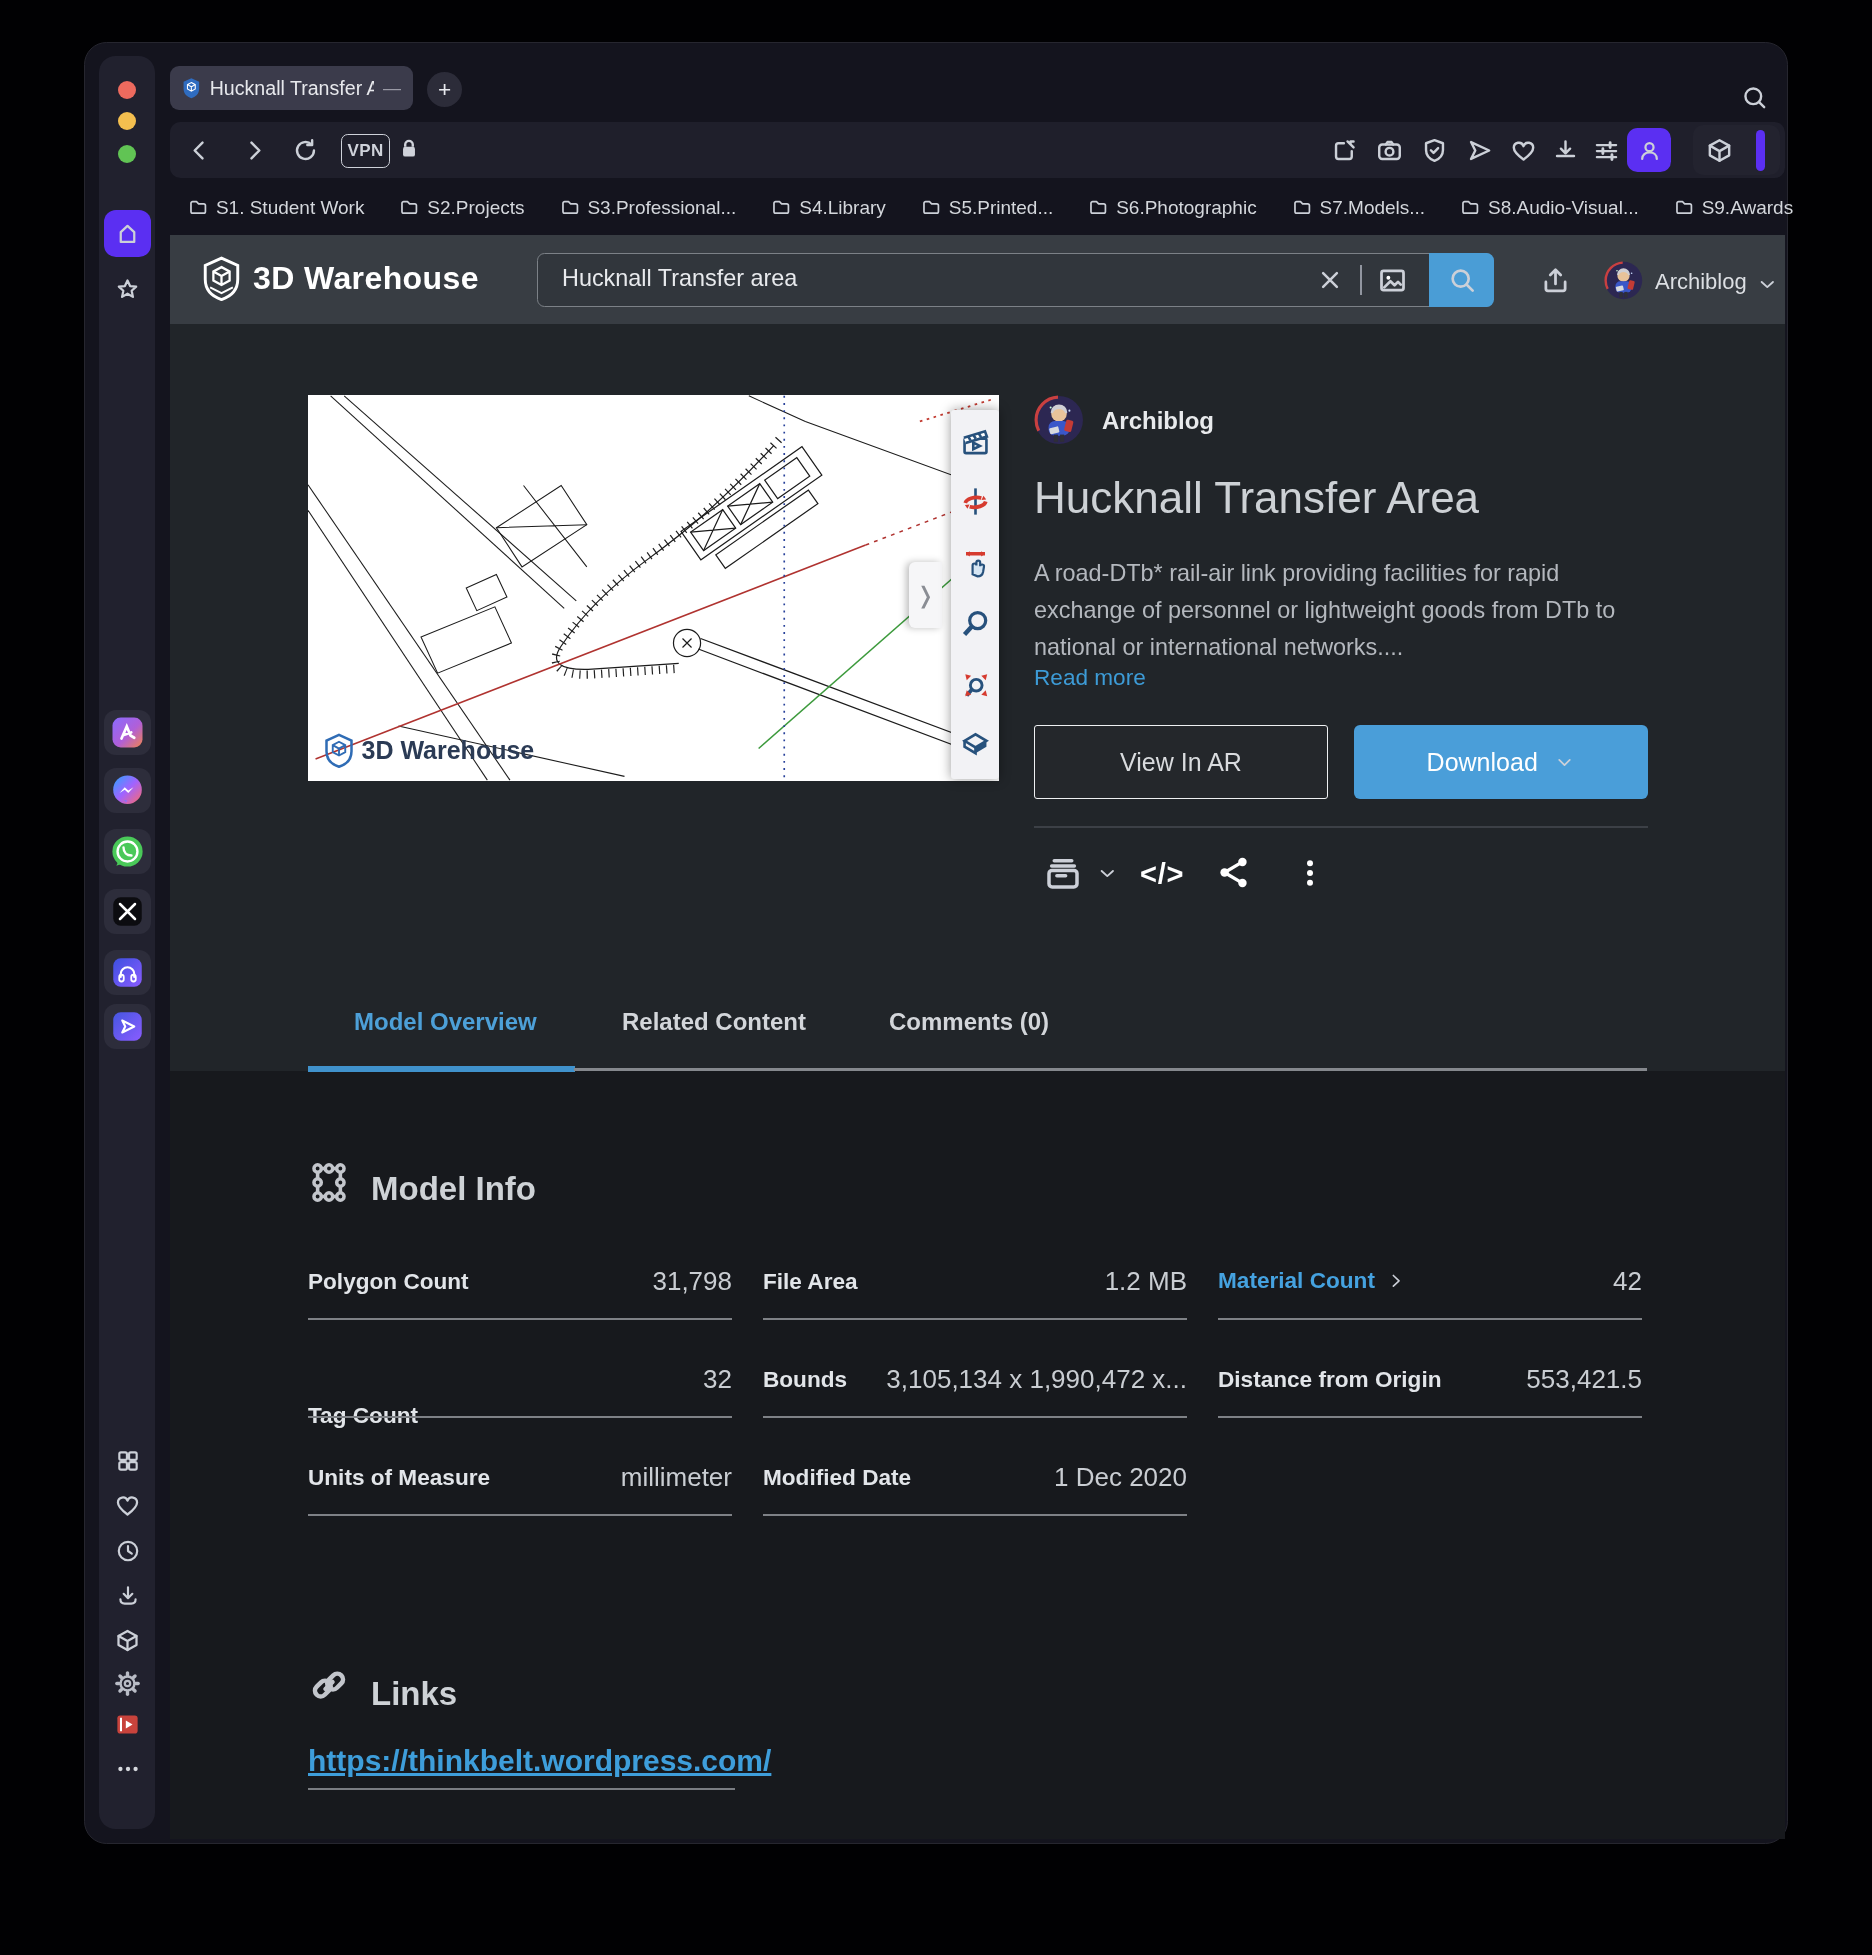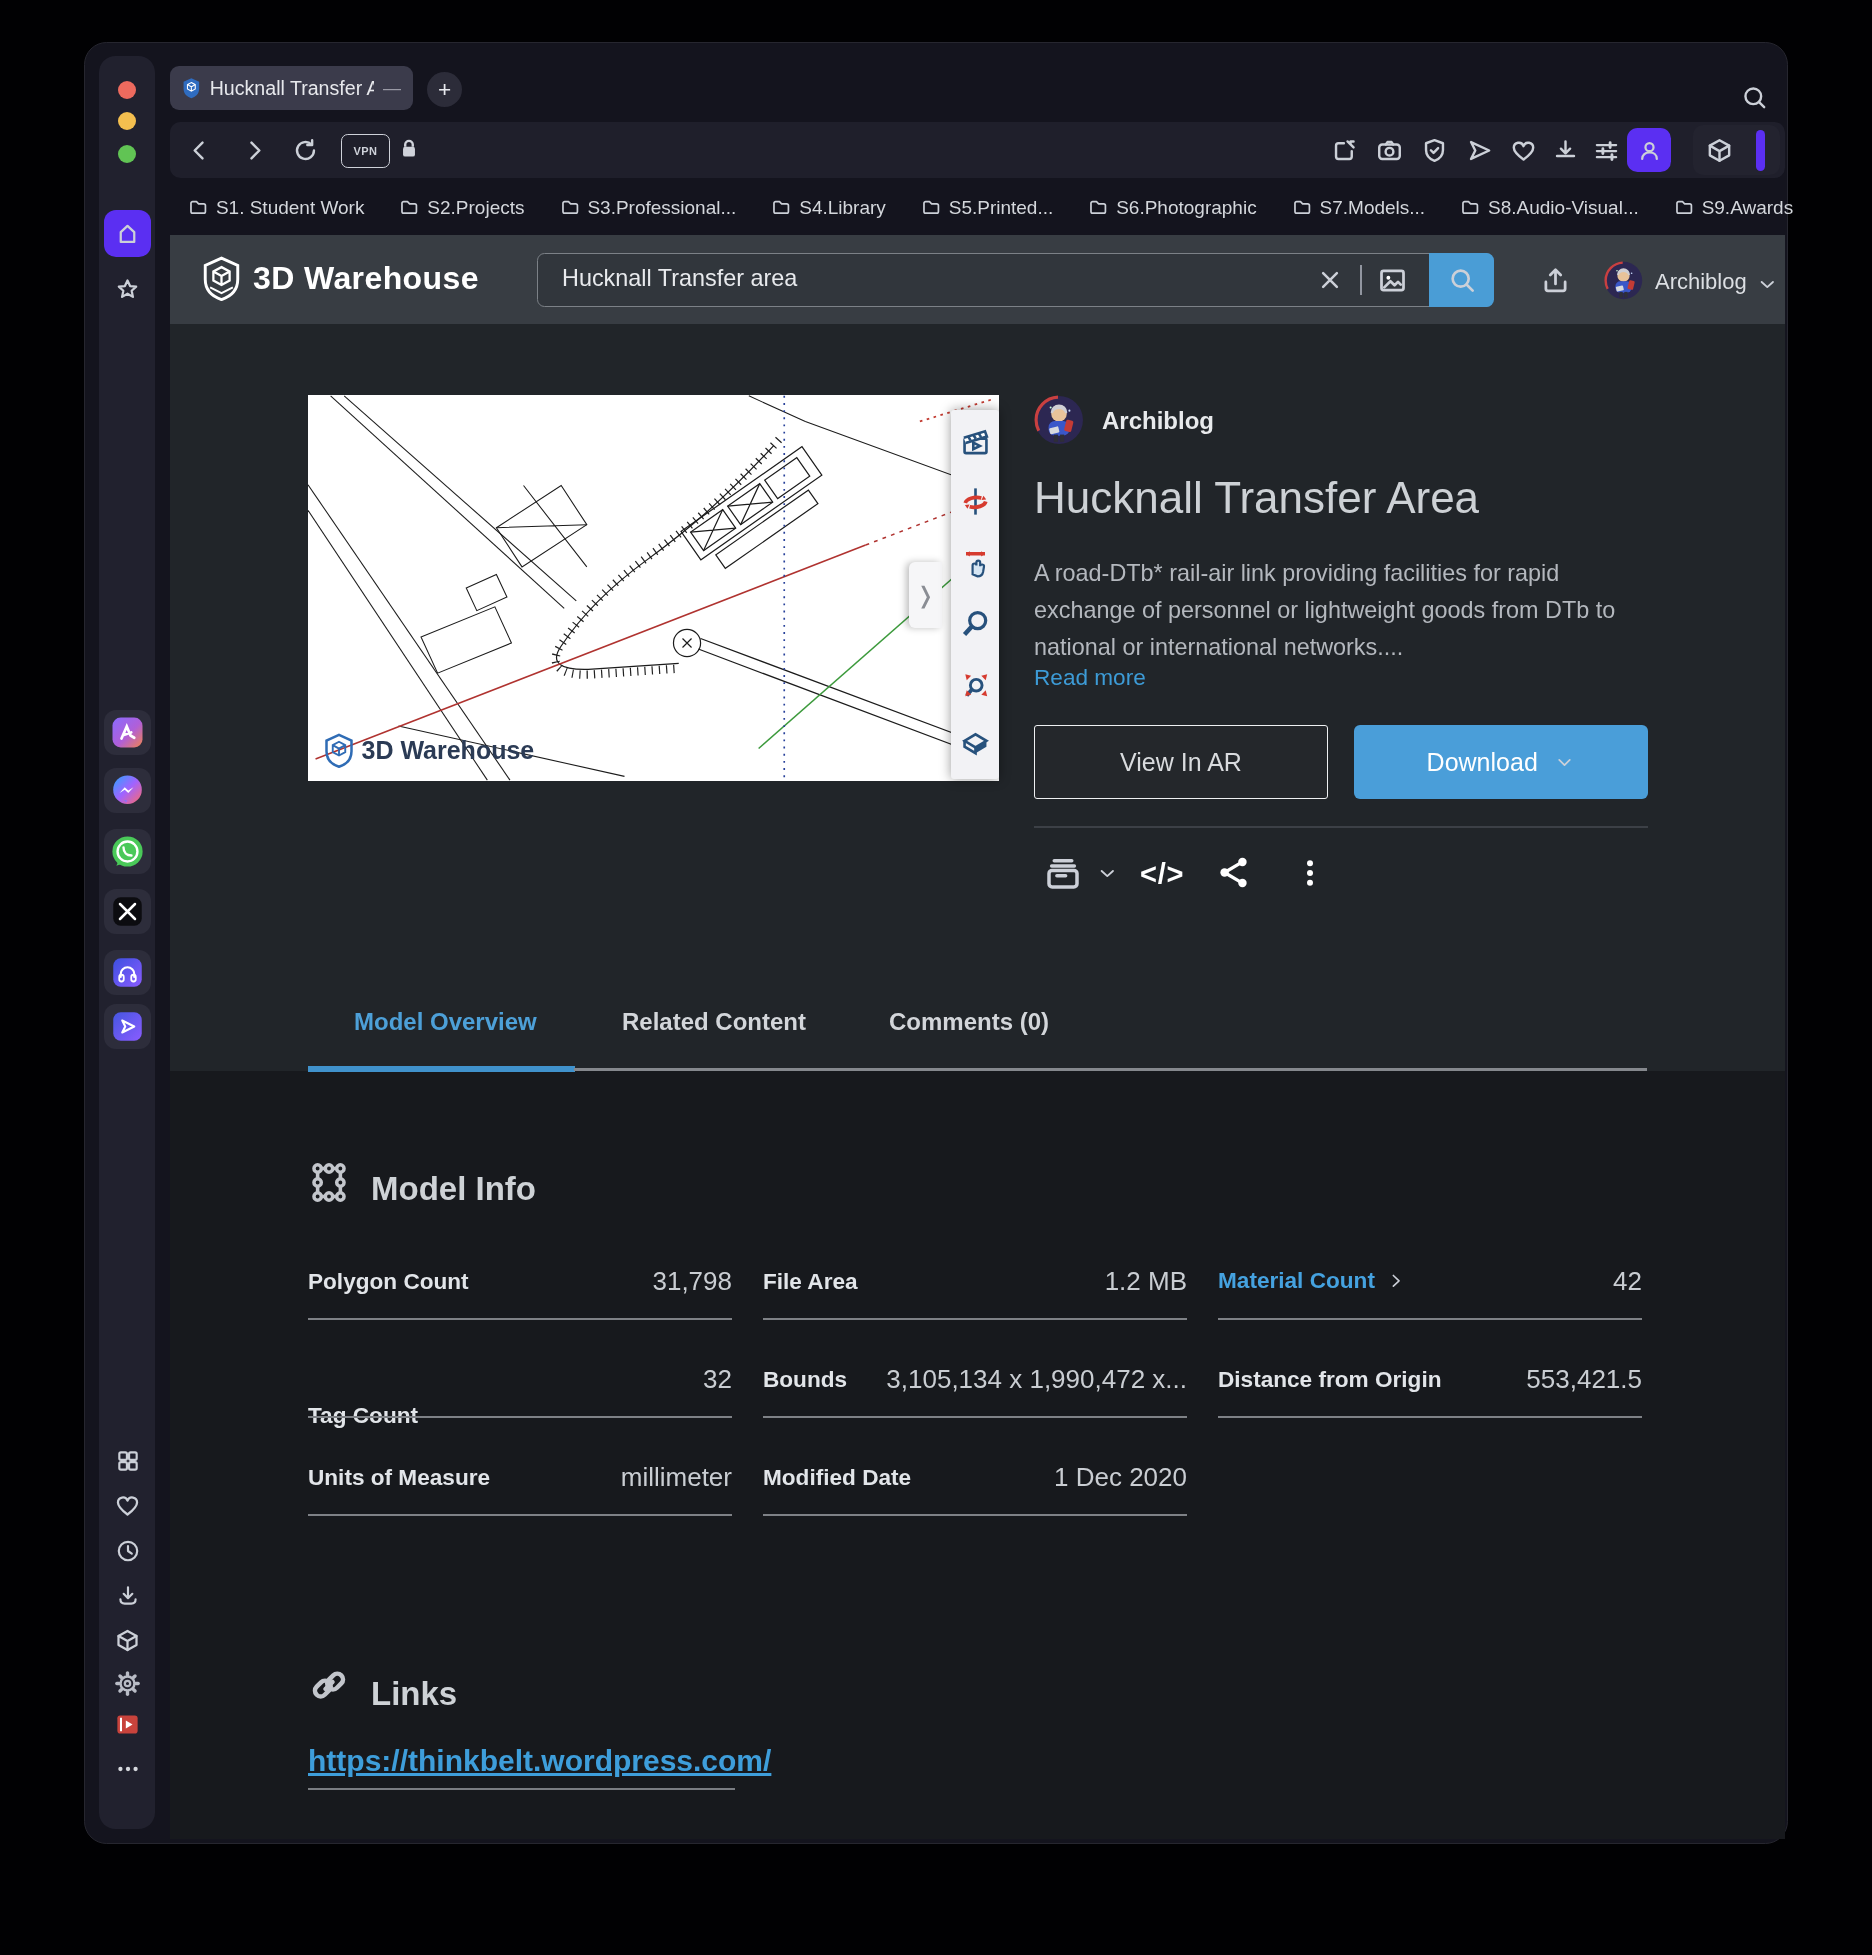--- a/index.html
+++ b/index.html
@@ -8,21 +8,21 @@
   .a{position:absolute;}
   .window{left:84px;top:42px;width:1702px;height:1800px;background:#14141e;border-radius:22.6px;border:0.8px solid #26262f;}
   .sidebar{left:99px;top:56px;width:56px;height:1773px;background:#21212e;border-radius:16.6px;}
   .dot{width:18px;height:18px;border-radius:50%;}
   .appbox{left:104px;width:47px;height:45px;background:#2d2d3b;border-radius:12px;display:flex;align-items:center;justify-content:center;}
   .side-ic{left:114px;width:27px;height:27px;display:flex;align-items:center;justify-content:center;}
   .tab{left:170px;top:66px;width:243px;height:44px;background:#3b3b4b;border-radius:9px;display:flex;align-items:center;padding:0 12px;box-sizing:border-box;gap:9px;}
   .tabtitle{color:#e7e8ec;font-size:19.6px;white-space:nowrap;overflow:hidden;}
   .plusbtn{left:427px;top:72px;width:35px;height:35px;border-radius:50%;background:#2c2c39;color:#e8e9ee;font-size:22.6px;display:flex;align-items:center;justify-content:center;}
   .urlbar{left:170px;top:122px;width:1615px;height:56px;background:#1f1f2b;border-radius:10.6px;}
-  .vpn{left:341px;top:134px;width:47px;height:32px;border:1.9px solid #cfd2da;border-radius:6.8px;color:#cfd2da;font-size:11px;font-weight:bold;display:flex;align-items:center;justify-content:center;letter-spacing:0.4px;}
+  .vpn{left:341px;top:134px;width:47px;height:32px;border:1.9px solid #cfd2da;border-radius:6.8px;color:#cfd2da;font-size:17px;font-weight:bold;display:flex;align-items:center;justify-content:center;letter-spacing:0.4px;}
   .urltext{left:422px;top:139px;font-size:22.6px;color:#b9bdc6;white-space:nowrap;}
   .urltext b{color:#f2f3f6;font-weight:bold;}
   .bmrow{left:188px;top:188px;width:1583px;height:39px;display:flex;align-items:center;gap:35px;}
   .bm{display:flex;align-items:center;gap:7.5px;color:#d4d7dc;font-size:19px;white-space:nowrap;}
   .page{left:170px;top:235px;width:1615px;height:1604px;background:#212529;border-radius:0 0 19.6px 19.6px;overflow:hidden;}
   .pagelower{left:170px;top:1071px;width:1615px;height:768px;background:#17191d;}
   .dwheader{left:170px;top:235px;width:1615px;height:89px;background:#383d43;}
   .brand{color:#fff;font-size:32px;font-weight:bold;letter-spacing:0.4px;}
   .searchbox{left:537px;top:253px;width:956px;height:54px;background:#31363c;border:1.5px solid #7c8187;border-radius:7.5px;box-sizing:border-box;}
   .searchval{left:562px;top:265px;font-size:23.4px;color:#e8eaed;}

